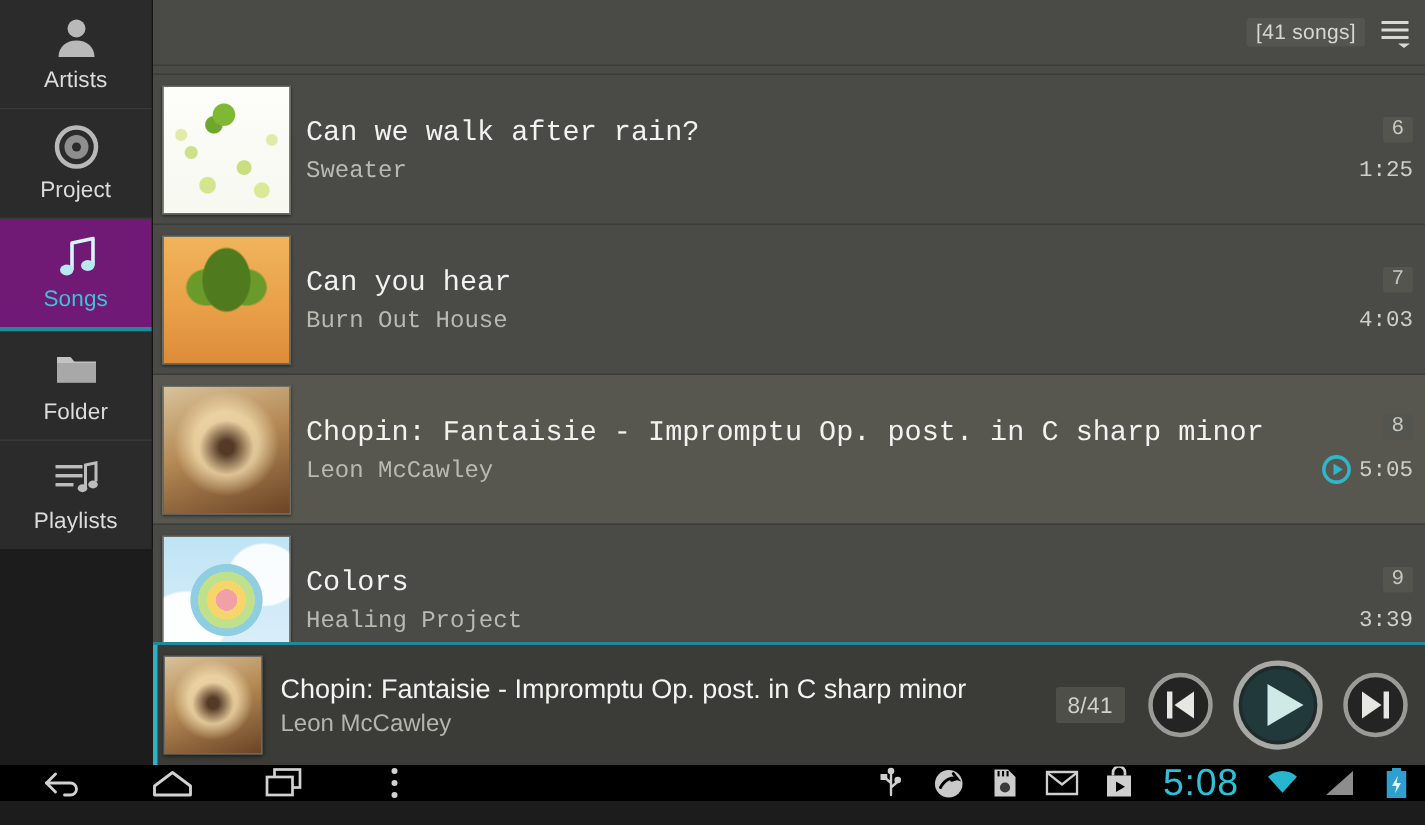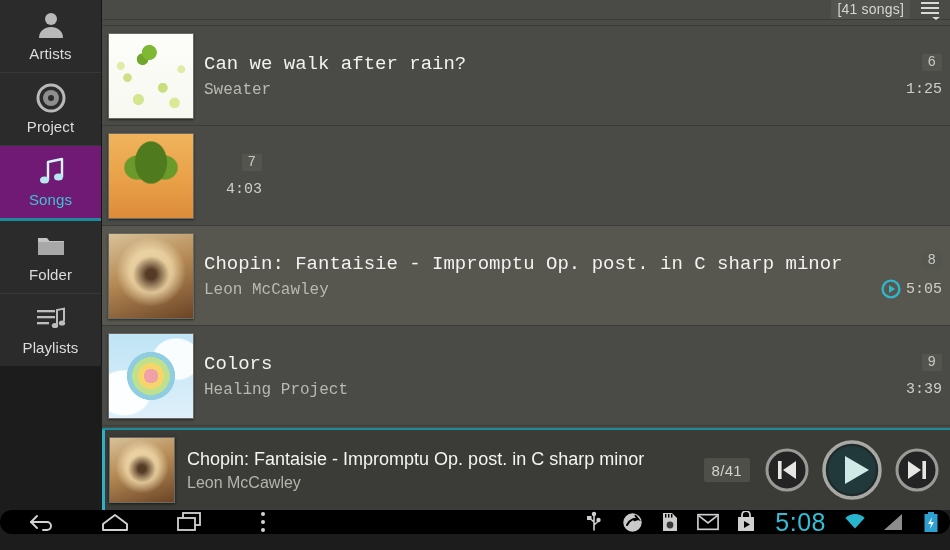--- a/index.html
+++ b/index.html
@@ -30,21 +30,21 @@
   .side-item.active { background:#701a75; border-bottom:3px solid #1f8a99; }
   .side-label { font-size:15px; color:#dcdcdc; letter-spacing:.1px; }
   .side-item.active .side-label { color:#3fc0d4; }
   .side-ico { width:34px; height:30px; display:flex; align-items:center; justify-content:center; }
   .side-ico svg { display:block; }
 
   
   .content { flex:1; position:relative; background:#4a4a46; overflow:hidden; }
 
   .listhead {
-    height:20px; background:#4a4a46; display:flex; align-items:center;
+    height:44px; background:#4a4a46; display:flex; align-items:center;
     justify-content:flex-end; padding-right:6px; gap:6px;
     border-bottom:1px solid #3c3c39; position:relative;
   }
   .songcount {
     font-size:14px; color:#d6d6d2; background:#545450;
     padding:1px 6px 2px; border-radius:2px; letter-spacing:.2px;
   }
   .sorticon { width:28px; height:26px; display:flex; align-items:center; justify-content:center; cursor:pointer; }
 
   .partialrow { height:6px; background:#4a4a46; border-bottom:1px solid #3b3b38; }
@@ -102,21 +102,21 @@
   .poscount {
     font-size:15px; color:#d2d2cc; background:#4f4f4a;
     padding:4px 8px 3px; border-radius:2px; margin-right:14px; letter-spacing:.3px;
   }
   .ctrls { display:flex; align-items:center; gap:10px; }
   .cbtn { cursor:pointer; display:flex; align-items:center; justify-content:center; }
 
   
   .sysbar {
     height:24px; width:950px; background:#000; display:flex;
-    align-items:center; position:relative;border-radius:20px;
+    align-items:center; position:relative;
   }
   .navgroup { display:flex; align-items:center; gap:44px; padding-left:26px; }
   .navbtn { width:30px; height:30px; display:flex; align-items:center; justify-content:center; cursor:pointer; }
   .trayspacer { flex:1; }
   .tray { display:flex; align-items:center; gap:16px; padding-right:8px; }
   .trayico { width:22px; height:22px; display:flex; align-items:center; justify-content:center; }
   .clock { font-size:25px; color:#2fc0d8; letter-spacing:.5px; padding:0 2px; font-weight:400; }
 </style>
 </head>
 <body>
@@ -229,20 +229,24 @@
         </div>
 
         <div class="song">
           <div class="art">
             <i style="background:
                radial-gradient(ellipse at 50% 34%, #4f7a1e 0 26%, transparent 28%),
                radial-gradient(ellipse at 34% 40%, #6a9a2a 0 16%, transparent 18%),
                radial-gradient(ellipse at 66% 40%, #6a9a2a 0 16%, transparent 18%),
                linear-gradient(#f0b45c,#e9a048 55%,#dd8c3a);"></i>
           </div>
+          <div class="meta">
+            <div class="title">Can you hear</div>
+            <div class="artist">Burn Out House</div>
+          </div>
           <div class="right">
             <span class="tracknum">7</span>
             <span class="durwrap">
               <span class="dur">4:03</span>
             </span>
           </div>
         </div>
 
         <div class="song playing">
           <div class="art">

